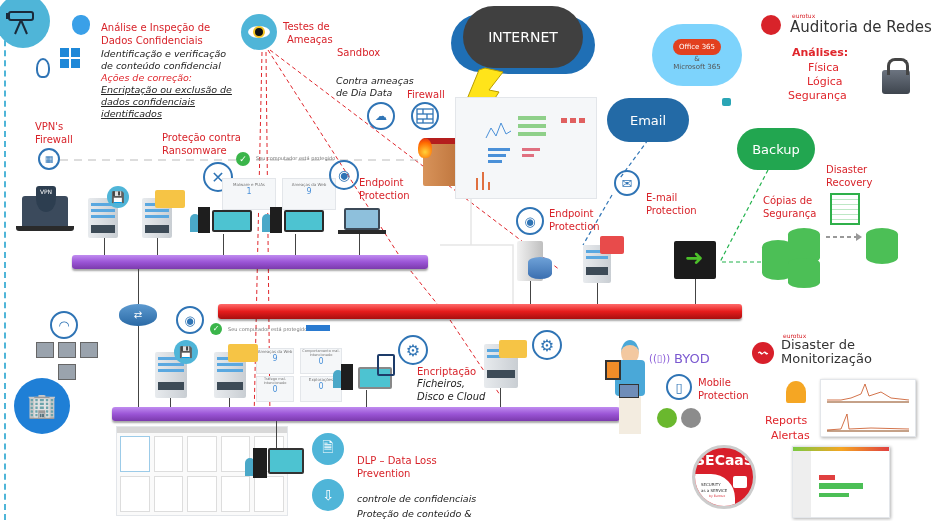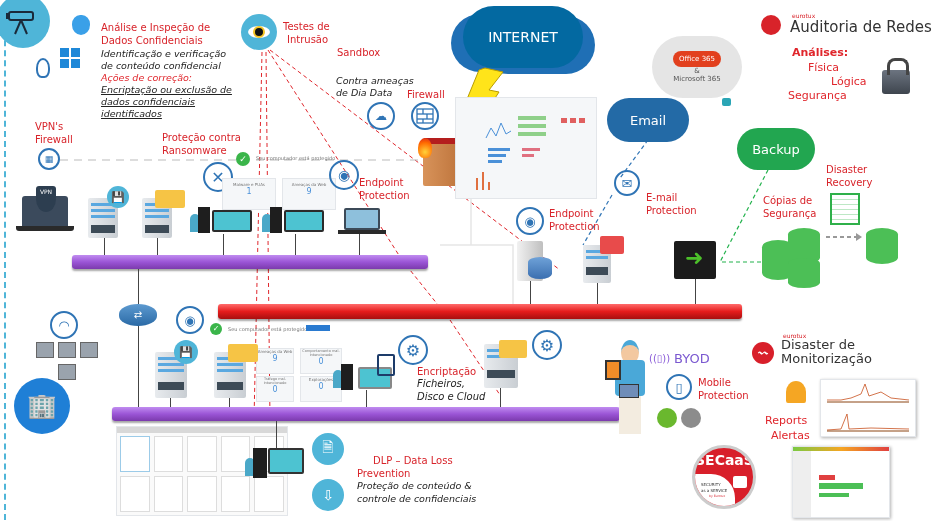--- a/index.html
+++ b/index.html
@@ -50,21 +50,21 @@
 <div class="abs it" style="left:101px;top:48px;width:132px;">Identificação e verificação de conteúdo confidencial</div>
 <div class="abs it redt" style="left:101px;top:72px;width:130px;color:#e0262c;">Ações de correção:</div>
 <div class="abs it" style="left:101px;top:84px;width:135px;text-decoration:underline;">Encriptação ou exclusão de dados confidenciais identificados</div>
 
 <div class="teal-circ" style="left:241px;top:14px;width:36px;height:36px;">
   <div style="width:22px;height:12px;background:#fff;border-radius:50%;display:flex;align-items:center;justify-content:center;">
       <div style="width:8px;height:8px;border-radius:50%;background:#111;border:2px solid #f3c423;"></div>
     </div>
 </div>
 <div class="abs lbl" style="left:283px;top:20px;">Testes de</div>
-<div class="abs lbl" style="left:287px;top:33px;">Intrusão</div>
+<div class="abs lbl" style="left:287px;top:33px;">Ameaças</div>
 
 <svg style="left:0;top:0;width:940px;height:521px;pointer-events:none;">
   <g stroke="#e0262c" stroke-width="1" stroke-dasharray="4,3" fill="none">
     <line x1="262" y1="52" x2="254" y2="420"></line>
     <line x1="266" y1="52" x2="270" y2="420"></line>
     <line x1="268" y1="50" x2="402" y2="260"></line>
     <line x1="270" y1="50" x2="560" y2="270"></line>
     <line x1="402" y1="260" x2="450" y2="320"></line>
     <line x1="450" y1="320" x2="500" y2="395"></line>
   </g>
@@ -100,21 +100,21 @@
         <rect x="0" y="0" width="16" height="14"></rect>
         <line x1="0" y1="5" x2="16" y2="5"></line>
         <line x1="0" y1="10" x2="16" y2="10"></line>
         <line x1="6" y1="0" x2="6" y2="5"></line>
         <line x1="10" y1="5" x2="10" y2="10"></line>
         <line x1="6" y1="10" x2="6" y2="14"></line>
       </g>
     </svg>
 </div>
 
-<div class="cloud" style="left:463px;top:6px;width:120px;height:62px;background:#0369a1;border-radius:40px;box-shadow:-14px 6px 0 -2px #1f6fb5,14px 8px 0 -2px #1f6fb5;">
+<div class="cloud" style="left:463px;top:6px;width:120px;height:62px;background:#404040;border-radius:40px;box-shadow:-14px 6px 0 -2px #1f6fb5,14px 8px 0 -2px #1f6fb5;">
   <span style="font-size:14px;">INTERNET</span>
 </div>
 <svg style="left:455px;top:68px;width:60px;height:80px;" viewBox="0 0 60 80">
   <polygon points="30,0 48,4 34,22 44,24 14,70 22,38 10,36 24,2" fill="#ffe41a" stroke="#b89d00" stroke-width="1"></polygon>
 </svg>
 
 <div class="abs" style="left:423px;top:138px;width:50px;height:42px;background:linear-gradient(90deg,#d8935a,#b56a32);border-top:6px solid #b41e1e;border-radius:2px;"></div>
 <div class="abs" style="left:418px;top:138px;width:14px;height:20px;background:radial-gradient(circle at 50% 70%,#ffd23a,#ff6a00 60%,#d81e1e);border-radius:50% 50% 40% 40%;"></div>
 
 <div class="dash" style="left:455px;top:97px;width:140px;height:100px;">
@@ -130,37 +130,37 @@
       <rect x="66" y="56" width="12" height="3" fill="#e07080"></rect>
     <rect x="105" y="20" width="6" height="5" fill="#e06060"></rect>
       <rect x="114" y="20" width="6" height="5" fill="#e06060"></rect>
       <rect x="123" y="20" width="6" height="5" fill="#e06060"></rect>
     <rect x="20" y="80" width="2" height="12" fill="#e07040"></rect>
       <rect x="26" y="74" width="2" height="18" fill="#e07040"></rect>
       <rect x="32" y="84" width="2" height="8" fill="#e07040"></rect>
   </svg>
 </div>
 
-<div class="cloud" style="left:652px;top:36px;width:90px;height:62px;background:#e5e5e5;border-radius:36px;flex-direction:column;">
+<div class="cloud" style="left:652px;top:24px;width:90px;height:62px;background:#7dd3fc;border-radius:36px;flex-direction:column;">
   <div style="background:#e2401e;color:#fff;font-size:7px;padding:4px 6px;border-radius:12px;">Office 365</div>
   <div style="color:#555;font-size:7px;">&amp;</div>
   <div style="color:#555;font-size:7px;">Microsoft 365</div>
 </div>
 <div class="abs" style="left:722px;top:98px;width:9px;height:8px;background:#2aa5b5;border-radius:2px;"></div>
 
 <div class="cloud" style="left:607px;top:98px;width:82px;height:44px;background:#236aa6;border-radius:30px;">
   <span style="font-size:13px;">Email</span>
 </div>
 
 <div class="abs" style="left:761px;top:15px;width:20px;height:20px;border-radius:50%;background:#d8232a;"></div>
 <div class="abs" style="left:792px;top:12px;font-size:6px;color:#d8232a;">eurotux</div>
 <div class="abs" style="left:790px;top:18px;font-size:15px;color:#333;">Auditoria de Redes</div>
 <div class="abs" style="left:792px;top:46px;font-size:11px;font-weight:bold;color:#e0262c;">Análises:</div>
 <div class="abs" style="left:808px;top:61px;font-size:11px;color:#e0262c;">Física</div>
-<div class="abs" style="left:807px;top:75px;font-size:11px;color:#e0262c;margin-left:24px;">Lógica</div>
+<div class="abs" style="left:807px;top:75px;font-size:11px;color:#e0262c;">Lógica</div>
 <div class="abs" style="left:788px;top:89px;font-size:11px;color:#e0262c;">Segurança</div>
 <div class="abs" style="left:882px;top:70px;width:28px;height:24px;background:linear-gradient(#6c7480,#3e454e);border-radius:3px;"></div>
 <div class="abs" style="left:887px;top:58px;width:16px;height:14px;border:3px solid #444;border-bottom:none;border-radius:8px 8px 0 0;"></div>
 
 <div class="abs lbl" style="left:35px;top:120px;">VPN's</div>
 <div class="abs lbl" style="left:35px;top:133px;">Firewall</div>
 <div class="circ-icon" style="left:38px;top:148px;width:22px;height:22px;font-size:9px;">▦</div>
 <div class="abs" style="left:22px;top:196px;width:46px;height:30px;background:#3b4a5c;border-radius:3px 3px 0 0;"></div>
 <div class="abs" style="left:16px;top:226px;width:58px;height:5px;background:#2a2a2a;border-radius:0 0 3px 3px;"></div>
 <div class="abs" style="left:36px;top:186px;width:20px;height:26px;background:#2d3e50;border-radius:3px 3px 50% 50%;color:#fff;font-size:6px;text-align:center;line-height:12px;">VPN</div>
@@ -348,23 +348,23 @@
 </div>
 <div class="vline" style="left:276px;top:421px;height:28px;"></div>
 <div class="abs" style="left:245px;top:458px;width:10px;height:18px;background:#4aa8c8;border-radius:5px 5px 0 0;"></div>
 <div class="abs" style="left:253px;top:448px;width:14px;height:30px;background:#1e1e1e;"></div>
 <div class="monitor" style="left:268px;top:448px;width:36px;height:26px;background:#333;">
     <div class="scr"></div>
   </div>
 
 <div class="teal-circ" style="left:312px;top:433px;width:32px;height:32px;font-size:14px;">🗎</div>
 <div class="teal-circ" style="left:312px;top:479px;width:32px;height:32px;font-size:14px;">⇩</div>
-<div class="abs lbl" style="left:373px;top:454px;text-align:right;">DLP – Data Loss</div>
+<div class="abs lbl" style="left:357px;top:454px;text-align:right;">DLP – Data Loss</div>
 <div class="abs lbl" style="left:357px;top:467px;">Prevention</div>
-<div class="abs it" style="left:357px;top:480px;">Proteção de conteúdo &amp;</div>
+<div class="abs it" style="left:357px;top:508px;">Proteção de conteúdo &amp;</div>
 <div class="abs it" style="left:357px;top:493px;">controle de confidenciais</div>
 
 <div class="abs" style="left:605px;top:340px;width:50px;height:100px;">
   <div style="position:absolute;left:16px;top:0;width:18px;height:20px;border-radius:50%;background:#f3c8a0;border-top:5px solid #4aa8d8;"></div>
   <div style="position:absolute;left:10px;top:20px;width:30px;height:36px;background:#4aa8d8;border-radius:4px;"></div>
   <div style="position:absolute;left:14px;top:56px;width:22px;height:38px;background:#f3ece0;"></div>
   <div style="position:absolute;left:0;top:20px;width:12px;height:16px;background:#f28c28;border:2px solid #333;"></div>
   <div style="position:absolute;left:14px;top:44px;width:18px;height:12px;background:#6f8db8;border:1px solid #333;"></div>
 </div>
 <div class="abs" style="left:649px;top:353px;width:22px;height:14px;color:#8a5bd8;font-size:10px;">((▯))</div>

